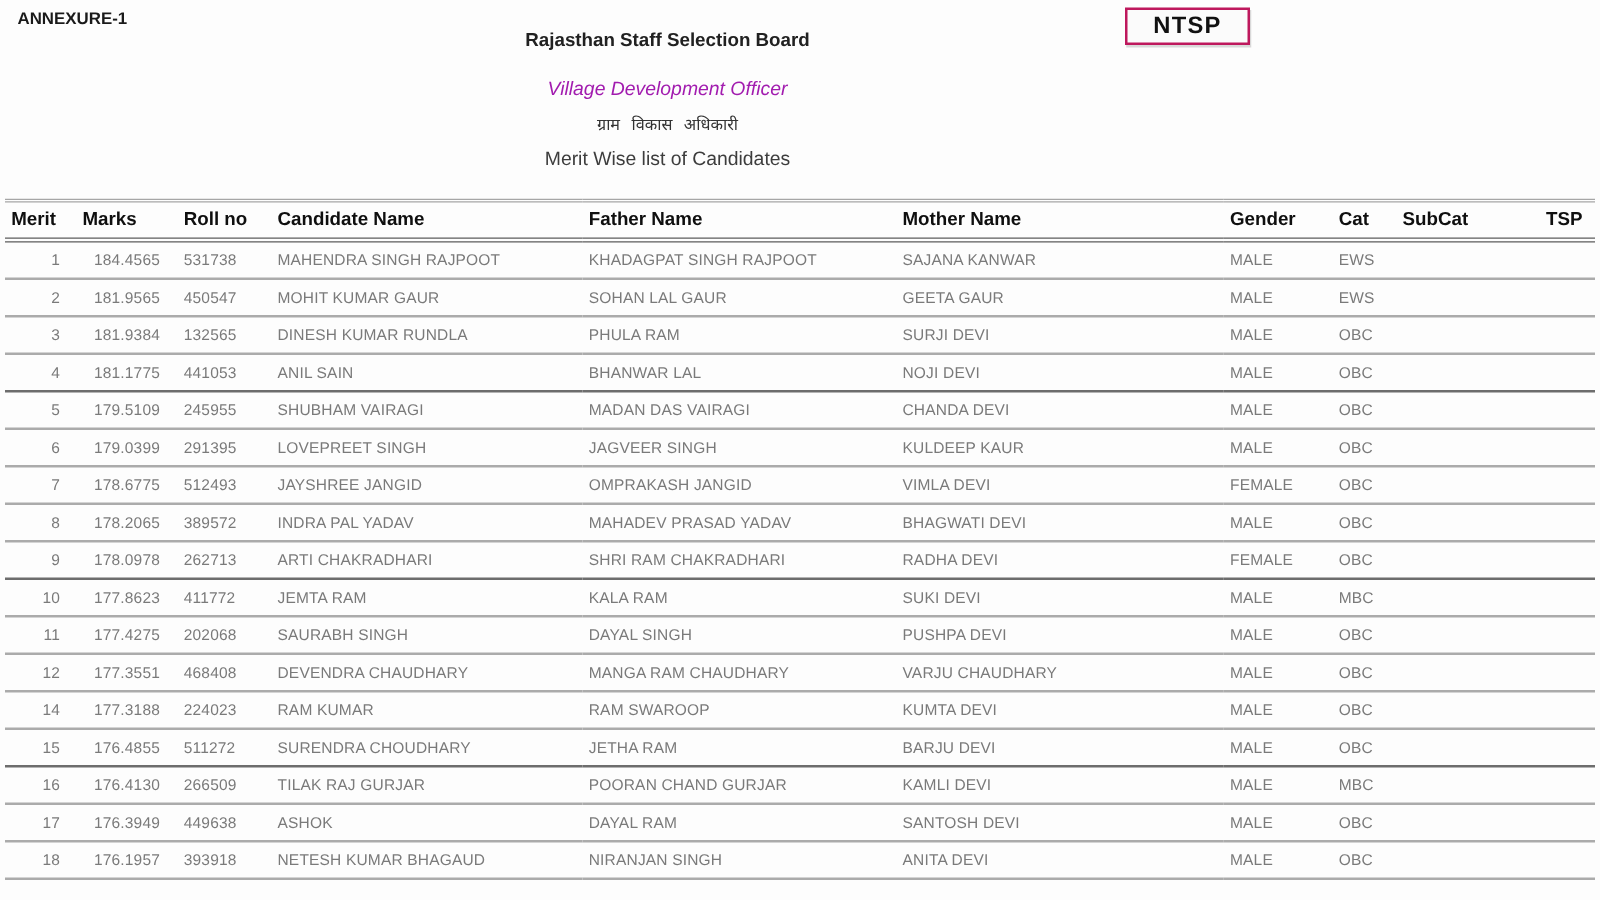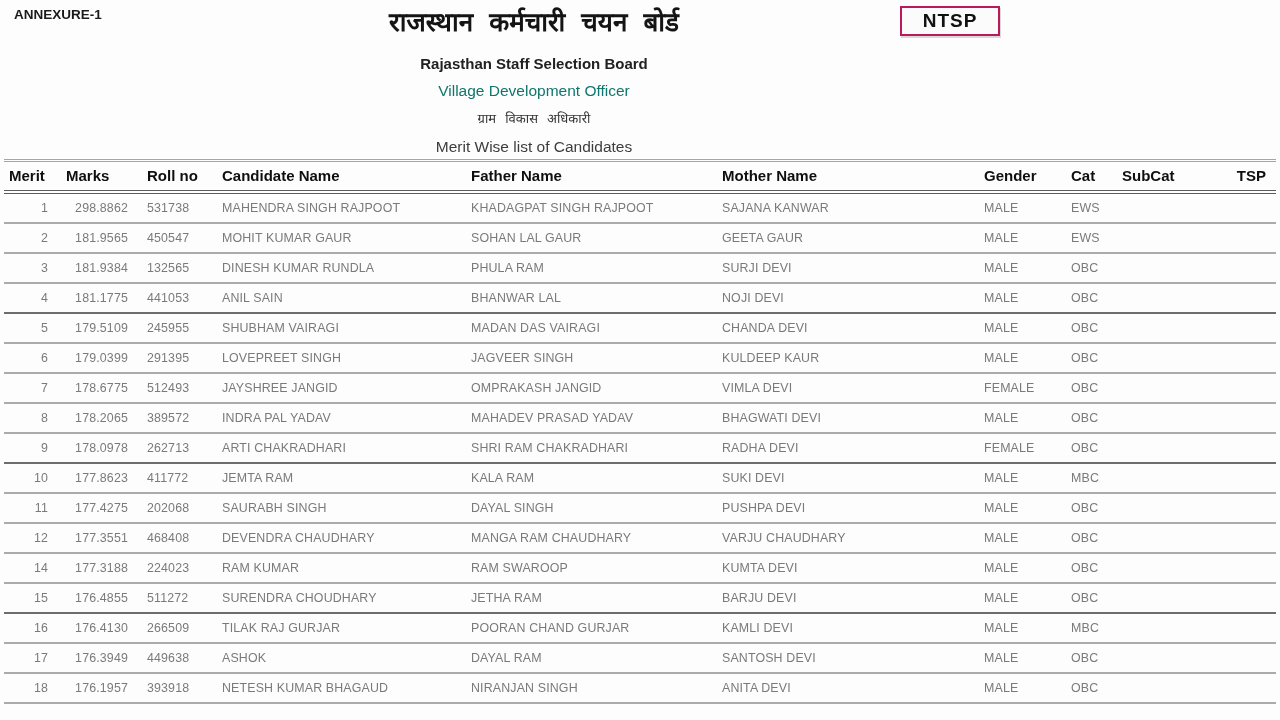--- a/index.html
+++ b/index.html
@@ -30,21 +30,21 @@
   }
   .title-stack { text-align: center; color: #222; }
   .title-hindi {
     font-family: "DejaVu Sans", sans-serif;
     font-size: 26px; font-weight: bold; color: #141414;
     word-spacing: 7px; line-height: 31px;
   }
   .title-english {
     font-size: 15px; font-weight: bold; color: #212121; margin-top: 17px;
   }
-  .post-english { font-size: 15.5px; color: #0f766e; margin-top: 10px; }
+  .post-english { font-size: 15.5px; color: #a21caf; margin-top: 22px; font-style: italic; }
   .post-hindi {
     font-family: "DejaVu Sans", sans-serif;
     font-size: 13px; color: #333; margin-top: 9px; word-spacing: 5px;
   }
   .list-title { font-size: 15.5px; color: #3d3d3d; margin-top: 11px; }
 
   
   table.merit-table {
     width: 1272px; margin: 0 4px;
     border-collapse: collapse; table-layout: fixed;
@@ -87,21 +87,20 @@
 <div class="page">
 
   <div class="doc-header">
     <div class="annexure">ANNEXURE-1</div>
 
     <div class="ntsp-box">
       <span>NTSP</span>
     </div>
 
     <div class="title-stack">
-      <div class="title-hindi">राजस्थान कर्मचारी चयन बोर्ड</div>
       <div class="title-english">Rajasthan Staff Selection Board</div>
       <div class="post-english">Village Development Officer</div>
       <div class="post-hindi">ग्राम विकास अधिकारी</div>
       <div class="list-title">Merit Wise list of Candidates</div>
     </div>
   </div>
 
   <table class="merit-table">
     <colgroup>
       <col style="width:48px">
@@ -126,21 +125,21 @@
         <th class="col-gender">Gender</th>
         <th class="col-cat">Cat</th>
         <th class="col-subcat">SubCat</th>
         <th class="col-tsp">TSP</th>
       </tr>
     </thead>
     <tbody>
 
     <tr>
           <td class="col-merit">1</td>
-          <td class="col-marks">298.8862</td>
+          <td class="col-marks">184.4565</td>
           <td class="col-roll">531738</td>
           <td class="col-candidate">MAHENDRA SINGH RAJPOOT</td>
           <td class="col-father">KHADAGPAT SINGH RAJPOOT</td>
           <td class="col-mother">SAJANA KANWAR</td>
           <td class="col-gender">MALE</td>
           <td class="col-cat">EWS</td>
           <td class="col-subcat"></td>
           <td class="col-tsp"></td>
         </tr>
         <tr>

